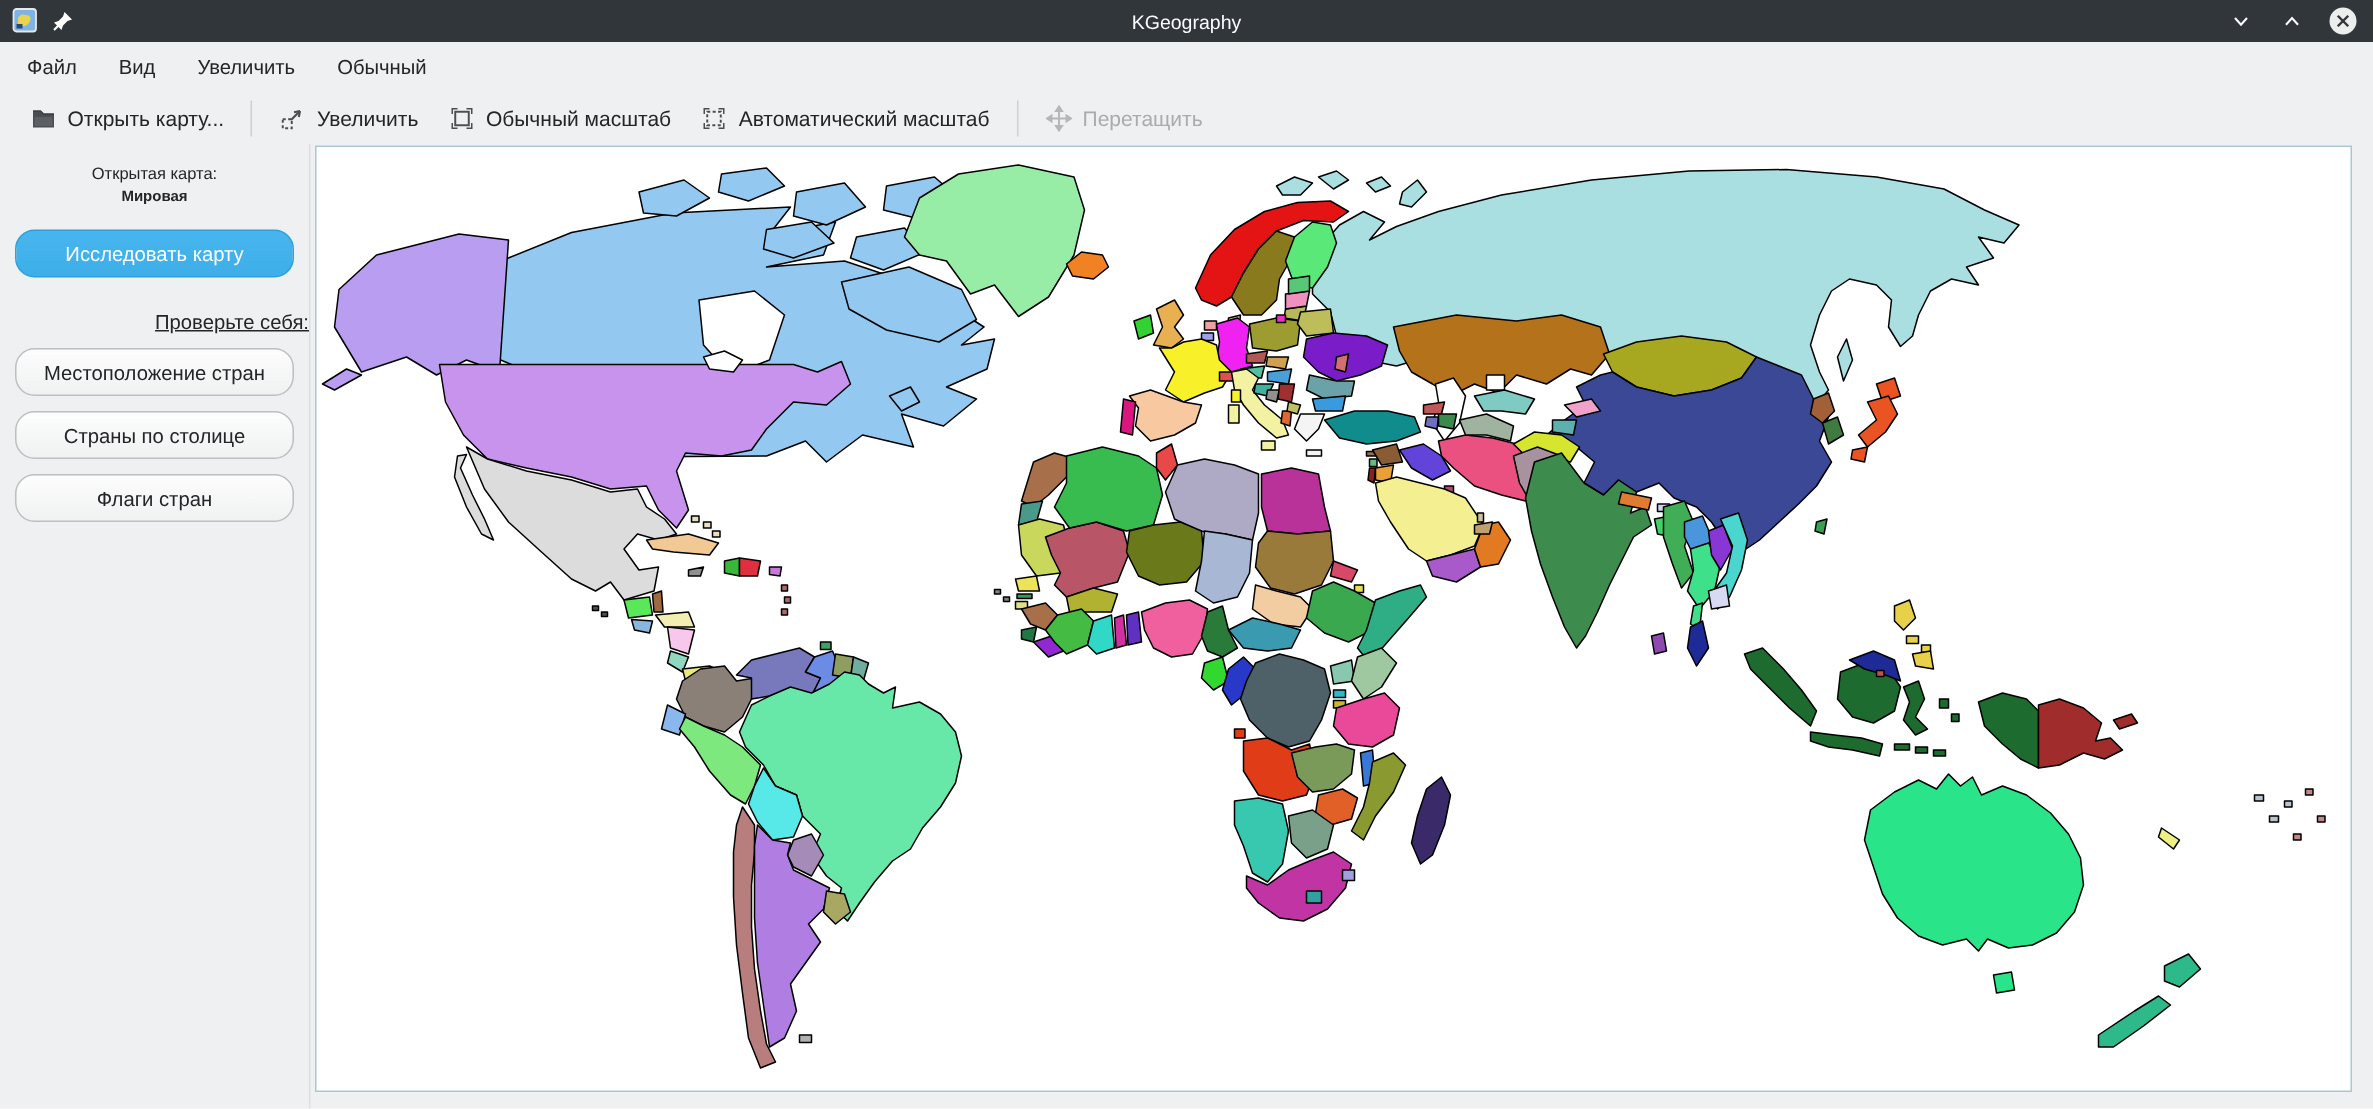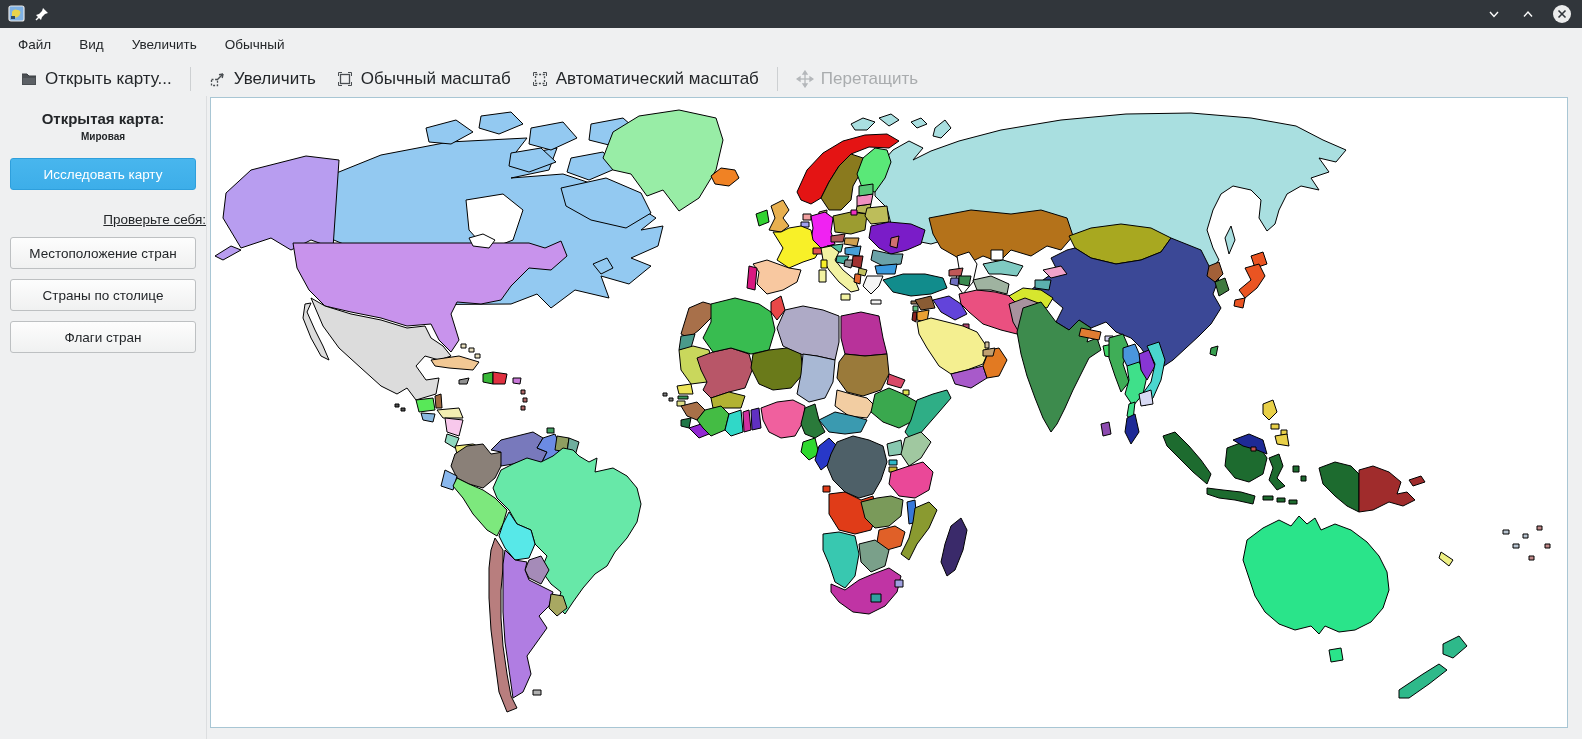--- a/index.html
+++ b/index.html
@@ -8,29 +8,29 @@
   .titlebar{position:absolute;left:0;top:0;width:1582px;height:28px;background:#31363b;display:flex;align-items:center;}
   .titlebar .title{position:absolute;left:0;right:0;text-align:center;color:#fcfcfc;font-size:13px;}
   .tb-left{position:absolute;left:8px;top:5px;display:flex;align-items:center;gap:10px;}
   .tb-right{position:absolute;right:10px;top:0;height:28px;display:flex;align-items:center;gap:14px;}
   .winbtn{width:20px;height:20px;display:flex;align-items:center;justify-content:center;}
   
   .menubar{position:absolute;left:0;top:28px;width:1582px;height:33px;background:#eff0f1;display:flex;align-items:stretch;padding-left:4px;}
   .menu-item{padding:0 14px;line-height:33px;font-size:13.5px;cursor:default;}
   
   .toolbar{position:absolute;left:0;top:61px;width:1582px;height:35px;background:#eff0f1;display:flex;align-items:center;padding-left:10px;}
-  .tool-btn{display:flex;align-items:center;gap:7px;padding:5px 10px;font-size:17px;border-radius:3px;}
+  .tool-btn{display:flex;align-items:center;gap:7px;padding:5px 10px;font-size:14px;border-radius:3px;}
   .tool-btn .ticon{width:18px;height:18px;flex:0 0 18px;}
   .tool-btn.disabled{color:#a9acae;}
   .tsep{width:1px;height:24px;background:#cdd0d2;margin:0 8px;}
   
   .sidebar{position:absolute;left:0;top:96px;width:206px;height:643px;background:#eff0f1;border-right:1px solid #dcdee0;}
-  .side-label{text-align:center;font-size:15px;margin-top:14px;font-weight:bold;}
+  .side-label{text-align:center;font-size:11px;margin-top:14px;}
   .side-mapname{text-align:center;font-size:10px;font-weight:bold;margin-top:4px;}
-  .sbtn{margin:10px 10px 0 10px;height:30px;display:flex;align-items:center;justify-content:center;font-size:13.5px;background:linear-gradient(#fdfdfd,#f0f1f1);border:1px solid #bdc0c2;border-radius:3px;}
+  .sbtn{margin:10px 10px 0 10px;height:30px;display:flex;align-items:center;justify-content:center;font-size:13.5px;background:linear-gradient(#fdfdfd,#f0f1f1);border:1px solid #bdc0c2;border-radius:13px;}
   .sbtn.explore{background:linear-gradient(#48b6ee,#3daee9);border:1px solid #2e9fdc;color:#ffffff;margin-top:16px;}
   .quiz-label{text-align:right;font-size:13.5px;margin-top:22px;margin-bottom:4px;text-decoration:underline;}
   
   .mapframe{position:absolute;left:210px;top:97px;width:1356px;height:629px;background:#ffffff;border:1px solid #a8c6d4;}
   .mapframe svg{display:block;width:1356px;height:629px;}
 </style>
 </head>
 <body>
 
 <div class="titlebar">
@@ -42,20 +42,21 @@
           <rect x="3" y="11" width="4" height="3" fill="#2a4a6a"></rect>
         </svg>
     </span>
     <span style="display:inline-block;width:14px;height:14px;">
       <svg width="14" height="14">
           <path d="M8,1 L13,6 L10,7 L7,10 L6,13 L1,8 L4,7 L7,4 Z" fill="#ffffff"></path>
           <line x1="4" y1="10" x2="1" y2="13" stroke="#ffffff" stroke-width="1.4"></line>
         </svg>
     </span>
   </div>
+  <div class="title">KGeography</div>
   <div class="tb-right">
     <span class="winbtn">
       <svg width="14" height="14">
           <polyline points="3,5 7,9.5 11,5" fill="none" stroke="#fcfcfc" stroke-width="1.4"></polyline>
         </svg>
     </span>
     <span class="winbtn">
       <svg width="14" height="14">
           <polyline points="3,9.5 7,5 11,9.5" fill="none" stroke="#fcfcfc" stroke-width="1.4"></polyline>
         </svg>

